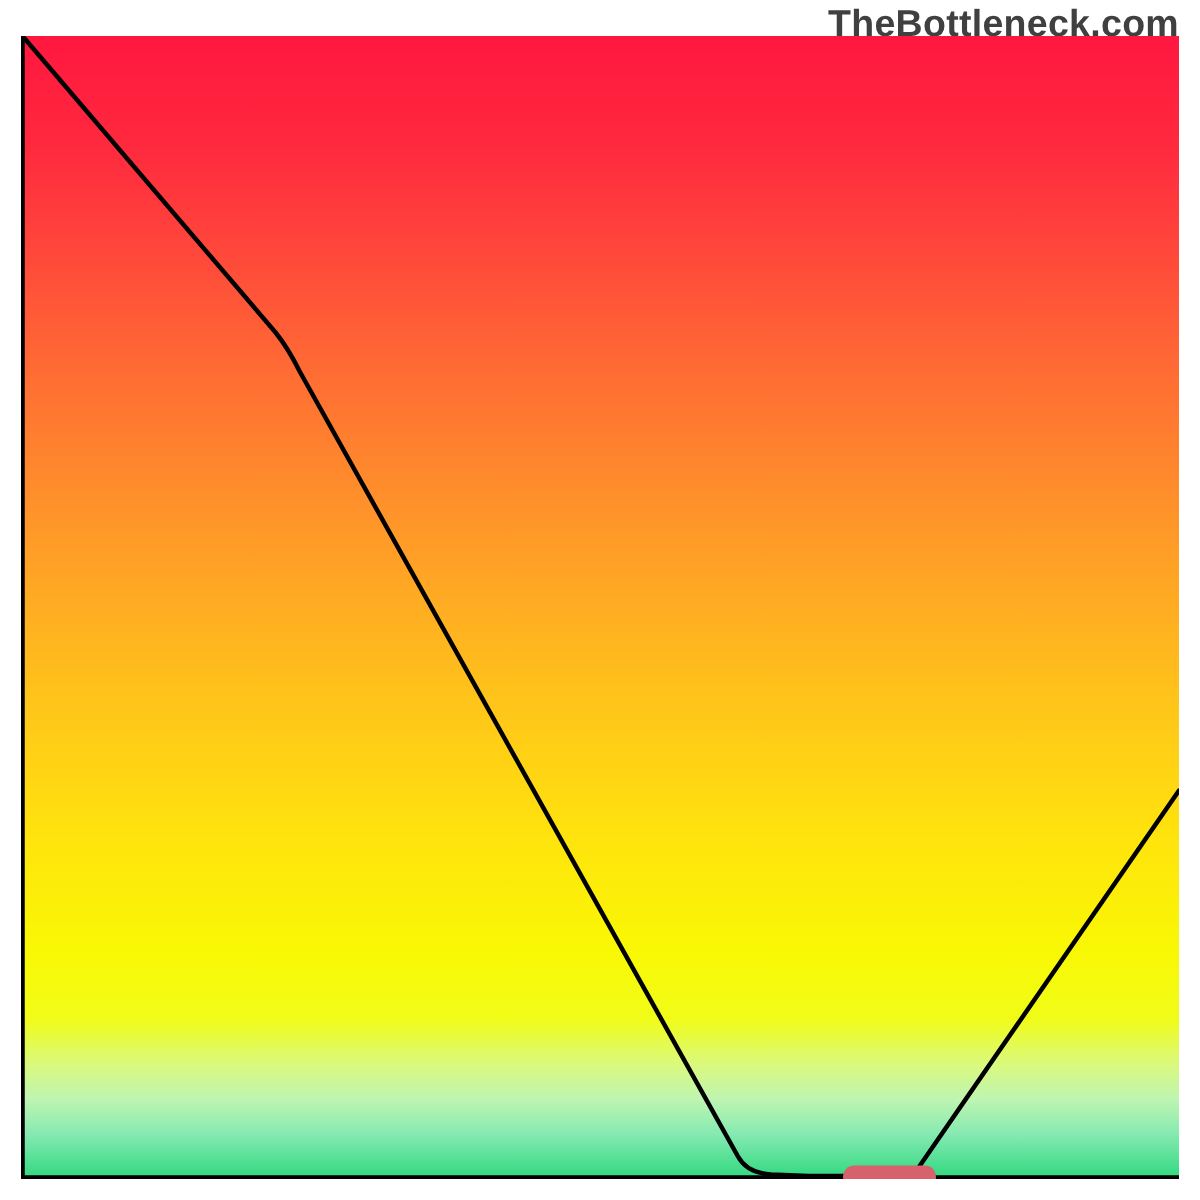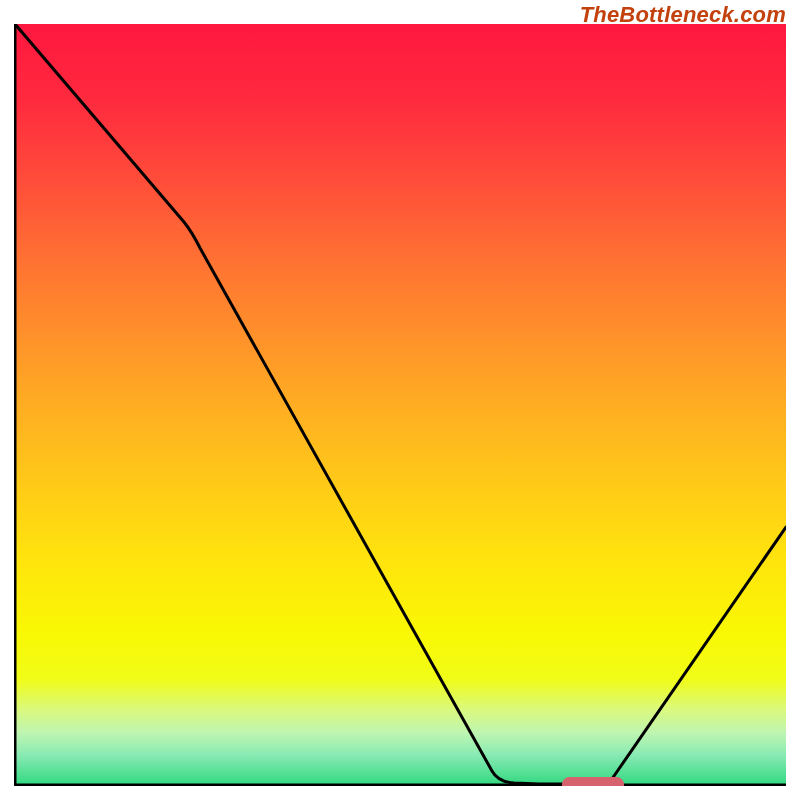--- a/index.html
+++ b/index.html
@@ -44,25 +44,24 @@
     stroke-linejoin: round;
     stroke-linecap: round;
   }
   .marker {
     fill: #d5626c;
   }
   .watermark {
     position: absolute;
     top: 2px;
     right: 14px;
-    font-size: 22px;
+    font-size: 25px;
     font-weight: 600;
-    color: #c2410c;
+    color: #404040;
     letter-spacing: 0.2px;
-    font-style: italic;
   }
 </style>
 </head>
 <body>
 
 <div class="frame">
 
   <div class="watermark">TheBottleneck.com</div>
 
   <div class="plot-area">

